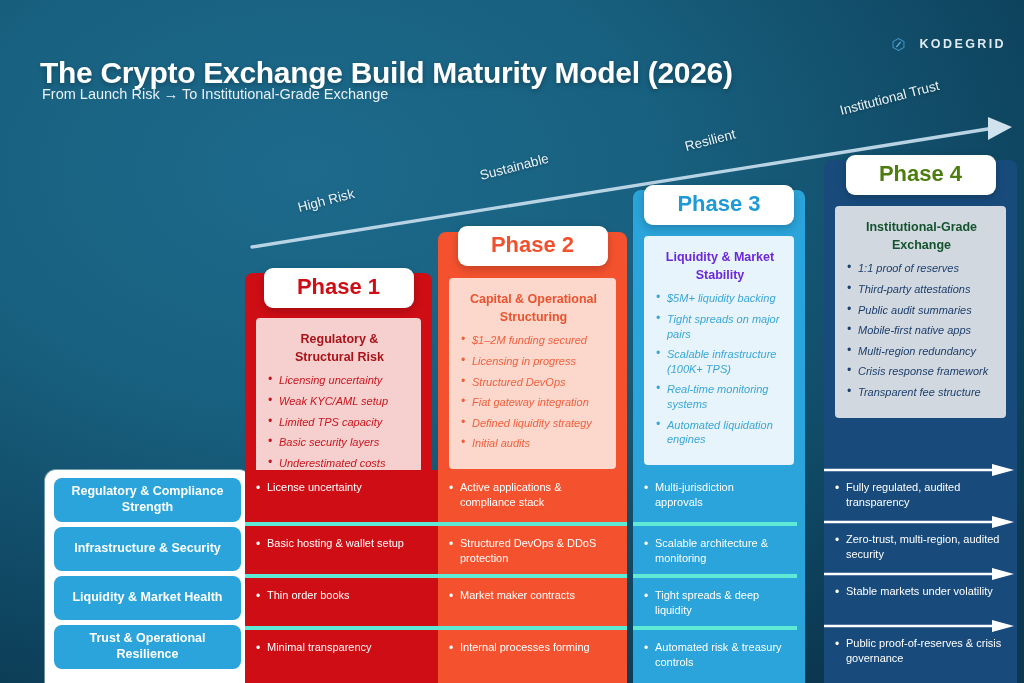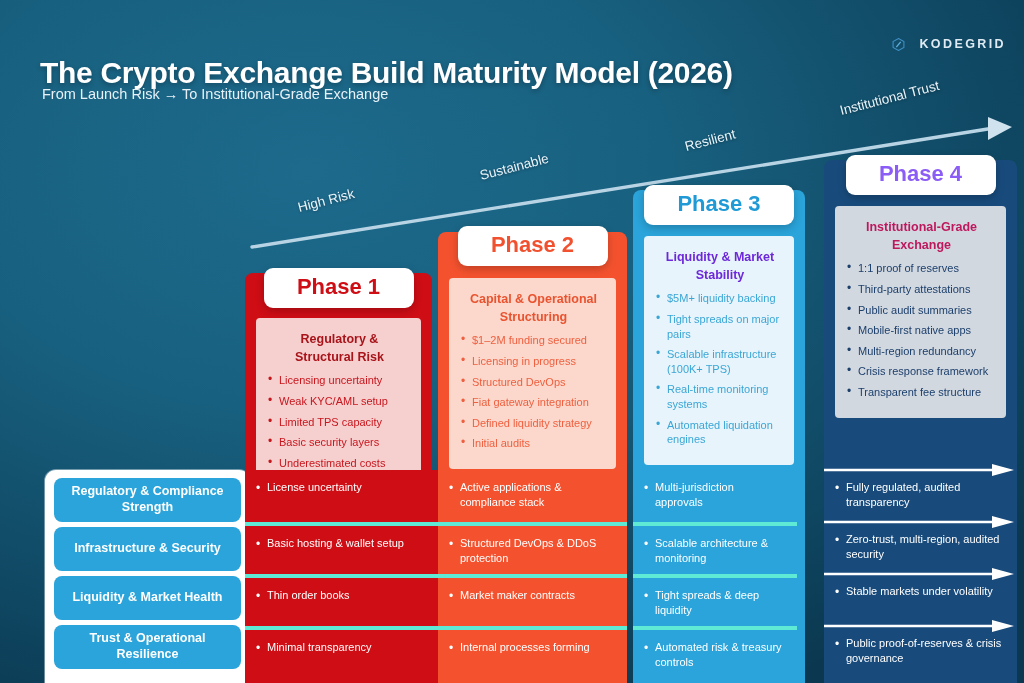--- a/index.html
+++ b/index.html
@@ -69,21 +69,21 @@
   .panel {
     position:absolute; left:11px; right:11px;
     border-radius:4px;
     padding:12px 10px 12px 12px;
     z-index:3;
   }
   .panel h4 {
     font-size:12.5px; font-weight:700; text-align:center;
     line-height:1.45; margin-bottom:7px;
   }
-  .panel ul { list-style:none; }
+  .panel ul { list-style:none;font-style:italic; }
   .panel li {
     font-size:11px; line-height:1.33; margin-bottom:6px;
     padding-left:11px; position:relative;
   }
   .panel li::before {
     content:"•"; position:absolute; left:0; top:-1px; font-size:12px;
   }
 
   
   #col1 { left:245px; width:187px; top:273px; }
@@ -102,23 +102,23 @@
   
   #col3 { left:633px; width:172px; top:190px; }
   #col3 .band  { background:#2aa4da; }
   #col3 .badge { top:-5px; color:#1f9ad6; }
   #col3 .panel { top:46px; background:#e7f4fb; color:#3ba6d6; }
   #col3 .panel h4 { color:#6d28d9; }
 
   
   #col4 { left:824px; width:193px; top:160px; }
   #col4 .band  { background:#184b7c; }
-  #col4 .badge { top:-5px; color:#8b5cf6; }
+  #col4 .badge { top:-5px; color:#4d7c0f; }
   #col4 .panel { top:46px; background:#d2d8e0; color:#1c3f6b; }
-  #col4 .panel h4 { color:#be185d; }
+  #col4 .panel h4 { color:#14532d; }
 
   
   #matrix { position:absolute; left:0; top:470px; width:1024px; height:213px; z-index:6; }
 
   .rowlabels {
     position:absolute; left:45px; top:0; width:205px; height:213px;
     background:#ffffff; border-radius:11px 11px 0 0;
     padding:8px 9px 0;
     display:flex; flex-direction:column; gap:5px;
     box-shadow:0 0 0 1px rgba(255,255,255,.4);

